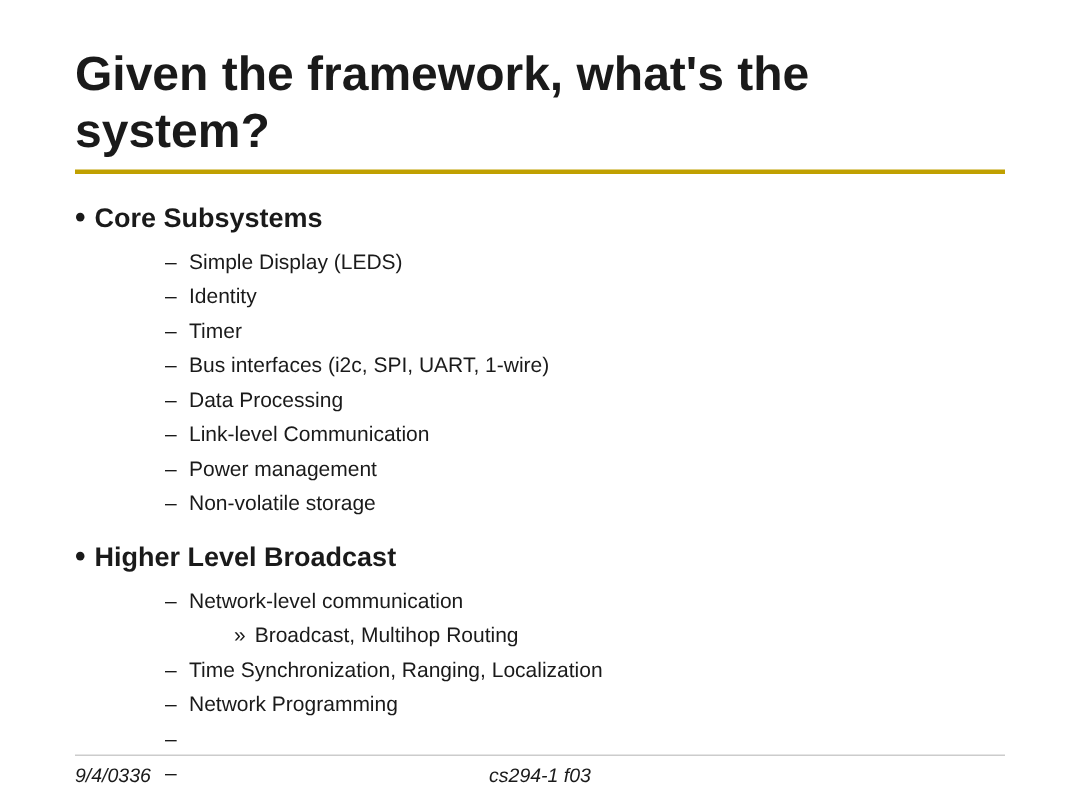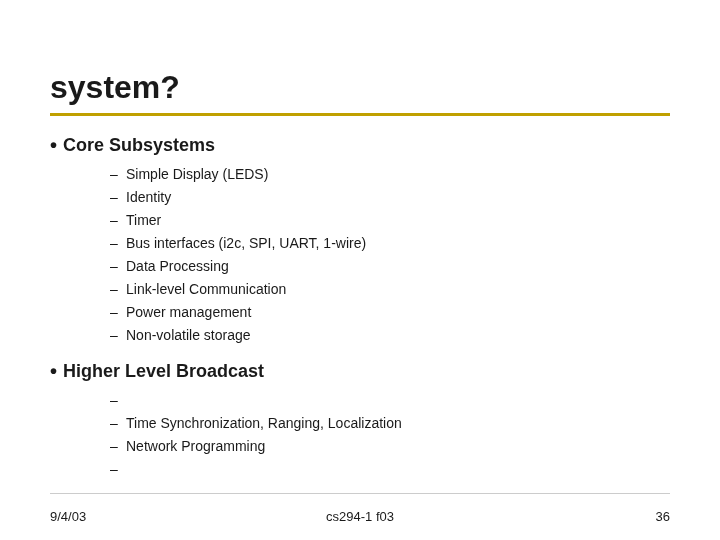--- a/index.html
+++ b/index.html
@@ -95,41 +95,41 @@
       align-items: baseline;
       gap: 6px;
     }
 
     .footer {
       position: absolute;
       bottom: 16px;
       left: 50px;
       right: 50px;
       display: flex;
-      justify-content: space-between;
       align-items: center;
       font-size: 13px;
       color: #1a1a1a;
       border-top: 1px solid #cccccc;
-      padding-top: 15px;
+      padding-top: 5px;
+      font-style: italic;
     }
 
     .footer-center {
       position: absolute;
       left: 50%;
       transform: translateX(-50%);
     }
   </style>
 </head>
 <body>
 
 <div class="slide">
 
   <div class="title">
-    <br>
+    <span>Given the framework, what's the</span><br>
     <span>system?</span>
   </div>
   <div class="title-underline"></div>
 
   <div class="section-header">
     <span class="bullet-dot">•</span>
     <span>Core Subsystems</span>
   </div>
 
   <ul class="sub-list">
@@ -168,20 +168,29 @@
   </ul>
 
   <div class="section-header">
     <span class="bullet-dot">•</span>
     <span>Higher Level Broadcast</span>
   </div>
 
   <ul class="higher-list">
     <li>
       <span class="dash">–</span>
+      <span>
+        <span>Network-level communication</span>
+        <ul class="sub-sub-list">
+          <li>
+            <span>» </span>
+            <span>Broadcast, Multihop Routing</span>
+          </li>
+        </ul>
+      </span>
     </li>
     <li>
         <span class="dash">–</span>
         <span>Time Synchronization, Ranging, Localization</span>
       </li>
     <li>
         <span class="dash">–</span>
         <span>Network Programming</span>
       </li>
     <li>

